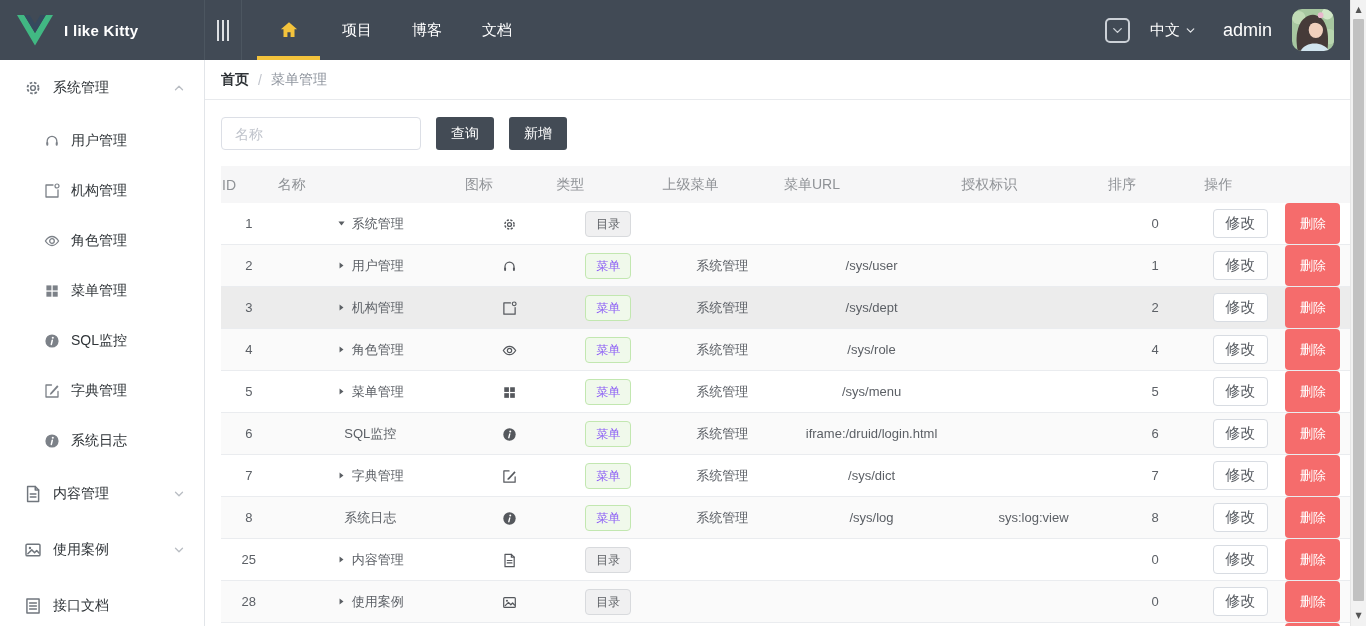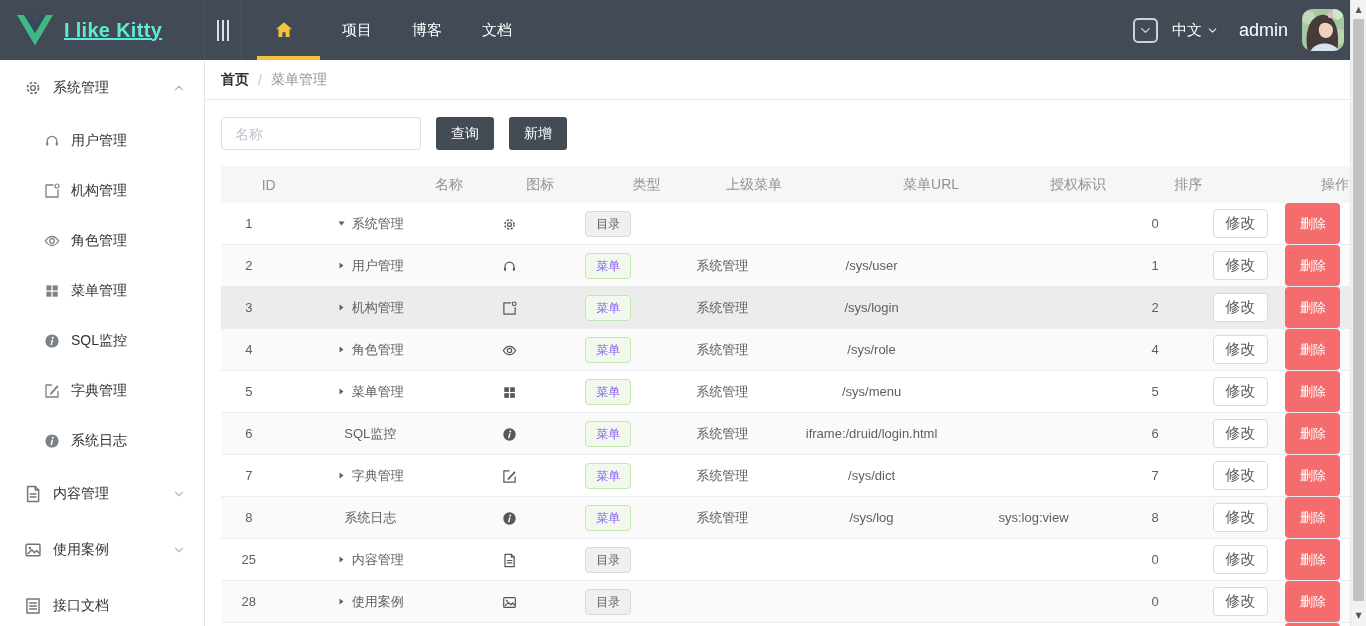--- a/index.html
+++ b/index.html
@@ -5,27 +5,27 @@
   * { box-sizing: border-box; }
   html,body { margin:0; padding:0; }
   body {
     width:1366px; height:626px; overflow:hidden; background:#fff;
     font-family:"Liberation Sans","DejaVu Sans",sans-serif;
     -webkit-font-smoothing:antialiased;
   }
   
   .header { height:60px; background:#414a55; display:flex; align-items:stretch; position:relative; }
   .logo { width:205px; display:flex; align-items:center; gap:11px; padding-left:17px; border-right:1px solid #4c5660; }
-  .logo-text { color:#5eead4; font-size:20px; font-weight:bold; letter-spacing:.3px; white-space:nowrap;text-decoration:underline; }
+  .logo-text { color:#ffffff; font-size:15px; font-weight:bold; letter-spacing:.3px; white-space:nowrap; }
   .collapse-btn { width:37px; display:flex; align-items:center; justify-content:center; gap:3px; border-right:1px solid #4c5660; cursor:pointer; }
   .collapse-btn i { display:block; width:2px; height:21px; background:#dde0e3; }
   .nav { display:flex; margin-left:13px; }
-  .nav-item { min-width:67px; padding:0 20px; display:flex; align-items:center; justify-content:flex-start; color:#fff; font-size:15px; cursor:pointer; position:relative; }
+  .nav-item { min-width:67px; padding:0 20px; display:flex; align-items:center; justify-content:center; color:#fff; font-size:15px; cursor:pointer; position:relative; }
   .nav-item.active::after { content:""; position:absolute; left:2px; right:2px; bottom:0; height:4px; background:#f3c33c; }
-  .header-right { margin-left:auto; display:flex; align-items:center; gap:14px; padding-right:22px; }
+  .header-right { margin-left:auto; display:flex; align-items:center; gap:20px; padding-right:32px; }
   .lang-box { width:25px; height:25px; border:2px solid #ccd1d7; border-radius:5px; display:flex; align-items:center; justify-content:center; color:#ccd1d7; cursor:pointer; }
   .lang-sel { display:flex; align-items:center; gap:4px; color:#fff; font-size:15px; cursor:pointer; }
   .username { color:#fff; font-size:18px; margin-left:6px; cursor:pointer; }
   .avatar { width:42px; height:42px; border-radius:10px; overflow:hidden; flex:0 0 auto; cursor:pointer; }
   
   .main { display:flex; height:566px; }
   .sidebar { width:205px; background:#fff; border-right:1px solid #e2e5e9; overflow:hidden; }
   .side-item { height:56px; display:flex; align-items:center; padding:0 18px 0 24px; font-size:14px; color:#2f3438; cursor:pointer; }
   .side-item .lbl { margin-left:11px; }
   .side-item .chev { margin-left:auto; color:#b9bdc3; display:flex; }
@@ -39,21 +39,21 @@
   .bc-sep { color:#c0c4cc; margin:0 9px; }
   .bc-cur { color:#8f959e; }
   
   .toolbar { display:flex; align-items:center; padding:17px 16px 16px; }
   .search-input { width:200px; height:33px; border:1px solid #dcdfe6; border-radius:4px; padding:0 13px; font-size:14px; color:#606266; outline:none; }
   .search-input::placeholder { color:#c0c4cc; }
   .btn-dark { height:33px; padding:0 15px; margin-left:15px; background:#434b55; color:#fff; border:none; border-radius:3px; font-size:14px; cursor:pointer; }
   
   .table-wrap { padding:0 16px; }
   table { width:100%; border-collapse:collapse; table-layout:fixed; }
-  thead th { height:37px; background:#f6f6f7; color:#8f9296; font-weight:normal; font-size:14px; text-align:right; }
+  thead th { height:37px; background:#f6f6f7; color:#8f9296; font-weight:normal; font-size:14px; text-align:left; }
   tbody td { height:41px; text-align:center; border-bottom:1px solid #eaecef; font-size:13px; color:#5c6066; padding:0; overflow:hidden; white-space:nowrap; }
   tr.stripe td { background:#fafafa; }
   tr.hovered td { background:#ececec; }
   .name-cell { display:flex; align-items:center; justify-content:center; gap:6px; }
   .tree-arrow { display:flex; color:#5a5e63; cursor:pointer; }
   .badge { display:inline-block; padding:6px 10px; border-radius:4px; font-size:12px; line-height:1;text-align:right; }
   .badge-dir { background:#f0f0f1; border:1px solid #d8dadd; color:#5d6065; }
   .badge-menu { background:#f0f9eb; border:1px solid #c2e7b0; color:#8b5cf6; }
   .ticon { color:#55585d; display:inline-flex; vertical-align:middle; }
   .btn-modify { width:55px; height:29px; background:#fff; border:1px solid #d8dce2; border-radius:4px; color:#595d63; font-size:15px; cursor:pointer; }
@@ -361,21 +361,21 @@
        </span>
      </td>
      <td><span class="ticon">
                   <svg width="15" height="15" viewBox="0 0 16 16" style="display:block;color:currentColor" fill="none" xmlns="http://www.w3.org/2000/svg">
                     <path d="M14 7 V14 H2 V2 H9" stroke="currentColor" stroke-width="1.3" fill="none" stroke-linecap="round" stroke-linejoin="round"></path>
                     <circle cx="13" cy="3" r="2" stroke="currentColor" stroke-width="1.2" fill="none"></circle>
                   </svg>
                 </span></td>
      <td><span class="badge badge-menu">菜单</span></td>
      <td>系统管理</td>
-     <td>/sys/login</td>
+     <td>/sys/dept</td>
      <td></td>
      <td>2</td>
      <td>
        <button class="btn-modify">修改</button>
        <button class="btn-delete">删除</button>
      </td>
             </tr>
             <tr class="stripe ">
               <td>4</td>
      <td>

